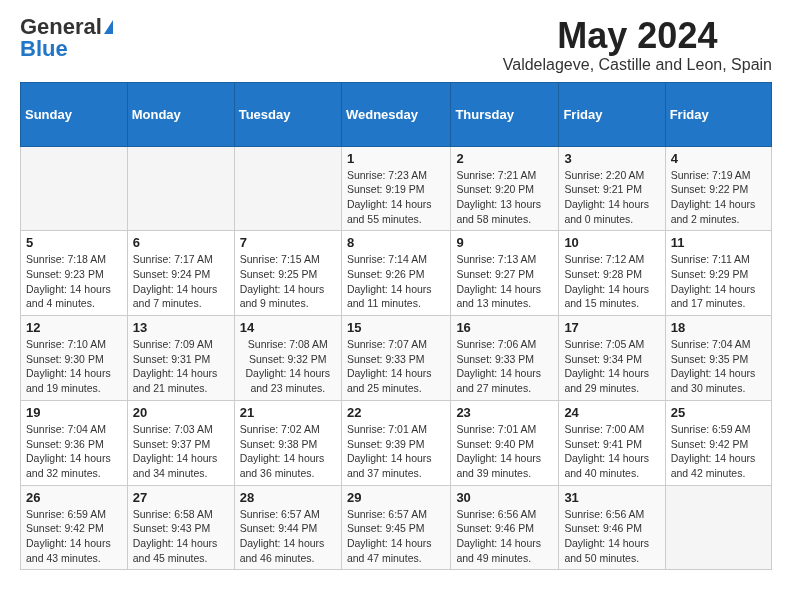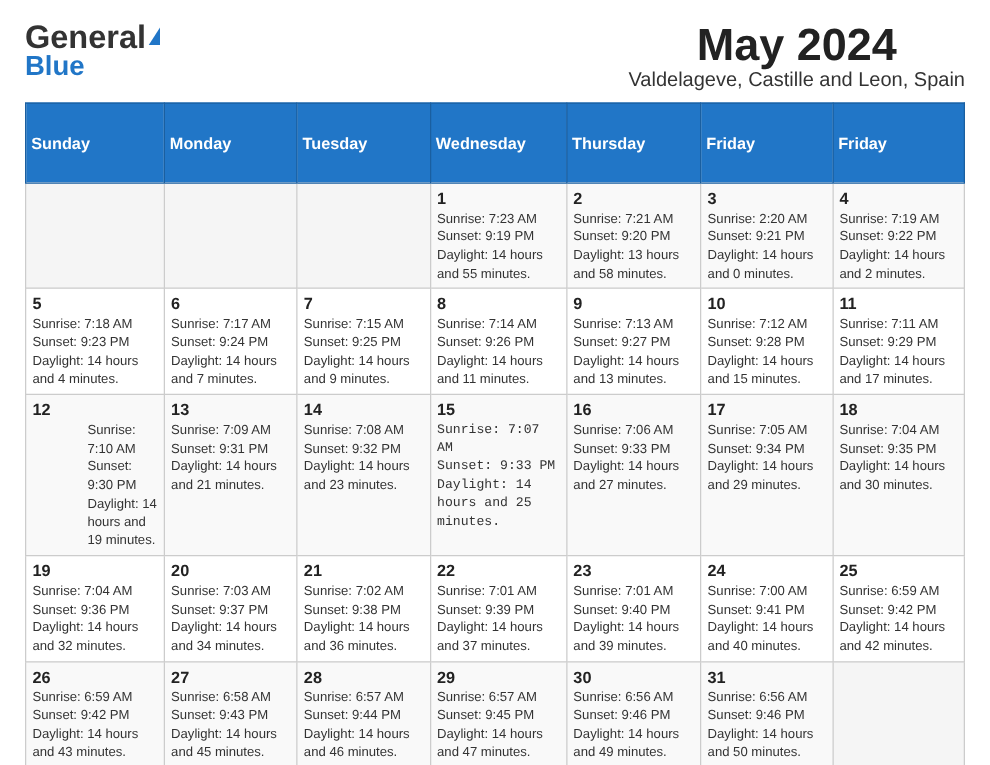--- a/index.html
+++ b/index.html
@@ -15,21 +15,21 @@
       justify-content: space-between;
       align-items: flex-start;
       margin-bottom: 8px;
     }
     .logo {
       display: flex;
       flex-direction: column;
       align-items: flex-start;
     }
     .logo-general {
-      font-size: 26px;
+      font-size: 22px;
       font-weight: bold;
       color: #333;
       line-height: 1;
     }
     .logo-blue {
       font-size: 22px;
       font-weight: bold;
       color: #2176c7;
       line-height: 1;
     }
@@ -204,39 +204,39 @@
         <td>
           <span class="day-number">11</span>
           <div class="day-info" style="white-space: pre-line;">Sunrise: 7:11 AM
 Sunset: 9:29 PM
 Daylight: 14 hours and 17 minutes.</div>
         </td>
       </tr>
       <tr>
         <td>
           <span class="day-number">12</span>
-          <div class="day-info" style="white-space: pre-line; margin-left: 44px;">Sunrise: 7:10 AM
+          <div class="day-info" style="white-space: pre-line;">Sunrise: 7:10 AM
 Sunset: 9:30 PM
 Daylight: 14 hours and 19 minutes.</div>
         </td>
         <td>
           <span class="day-number">13</span>
           <div class="day-info" style="white-space: pre-line;">Sunrise: 7:09 AM
 Sunset: 9:31 PM
 Daylight: 14 hours and 21 minutes.</div>
         </td>
         <td>
           <span class="day-number">14</span>
-          <div class="day-info" style="white-space: pre-line;">Sunrise: 7:08 AM
+          <div class="day-info" style="white-space: pre-line; text-align: center;">Sunrise: 7:08 AM
 Sunset: 9:32 PM
 Daylight: 14 hours and 23 minutes.</div>
         </td>
         <td>
           <span class="day-number">15</span>
-          <div class="day-info" style="white-space: pre-line; font-family: Liberation Mono, monospace;">Sunrise: 7:07 AM
+          <div class="day-info" style="white-space: pre-line;">Sunrise: 7:07 AM
 Sunset: 9:33 PM
 Daylight: 14 hours and 25 minutes.</div>
         </td>
         <td>
           <span class="day-number">16</span>
           <div class="day-info" style="white-space: pre-line;">Sunrise: 7:06 AM
 Sunset: 9:33 PM
 Daylight: 14 hours and 27 minutes.</div>
         </td>
         <td>

